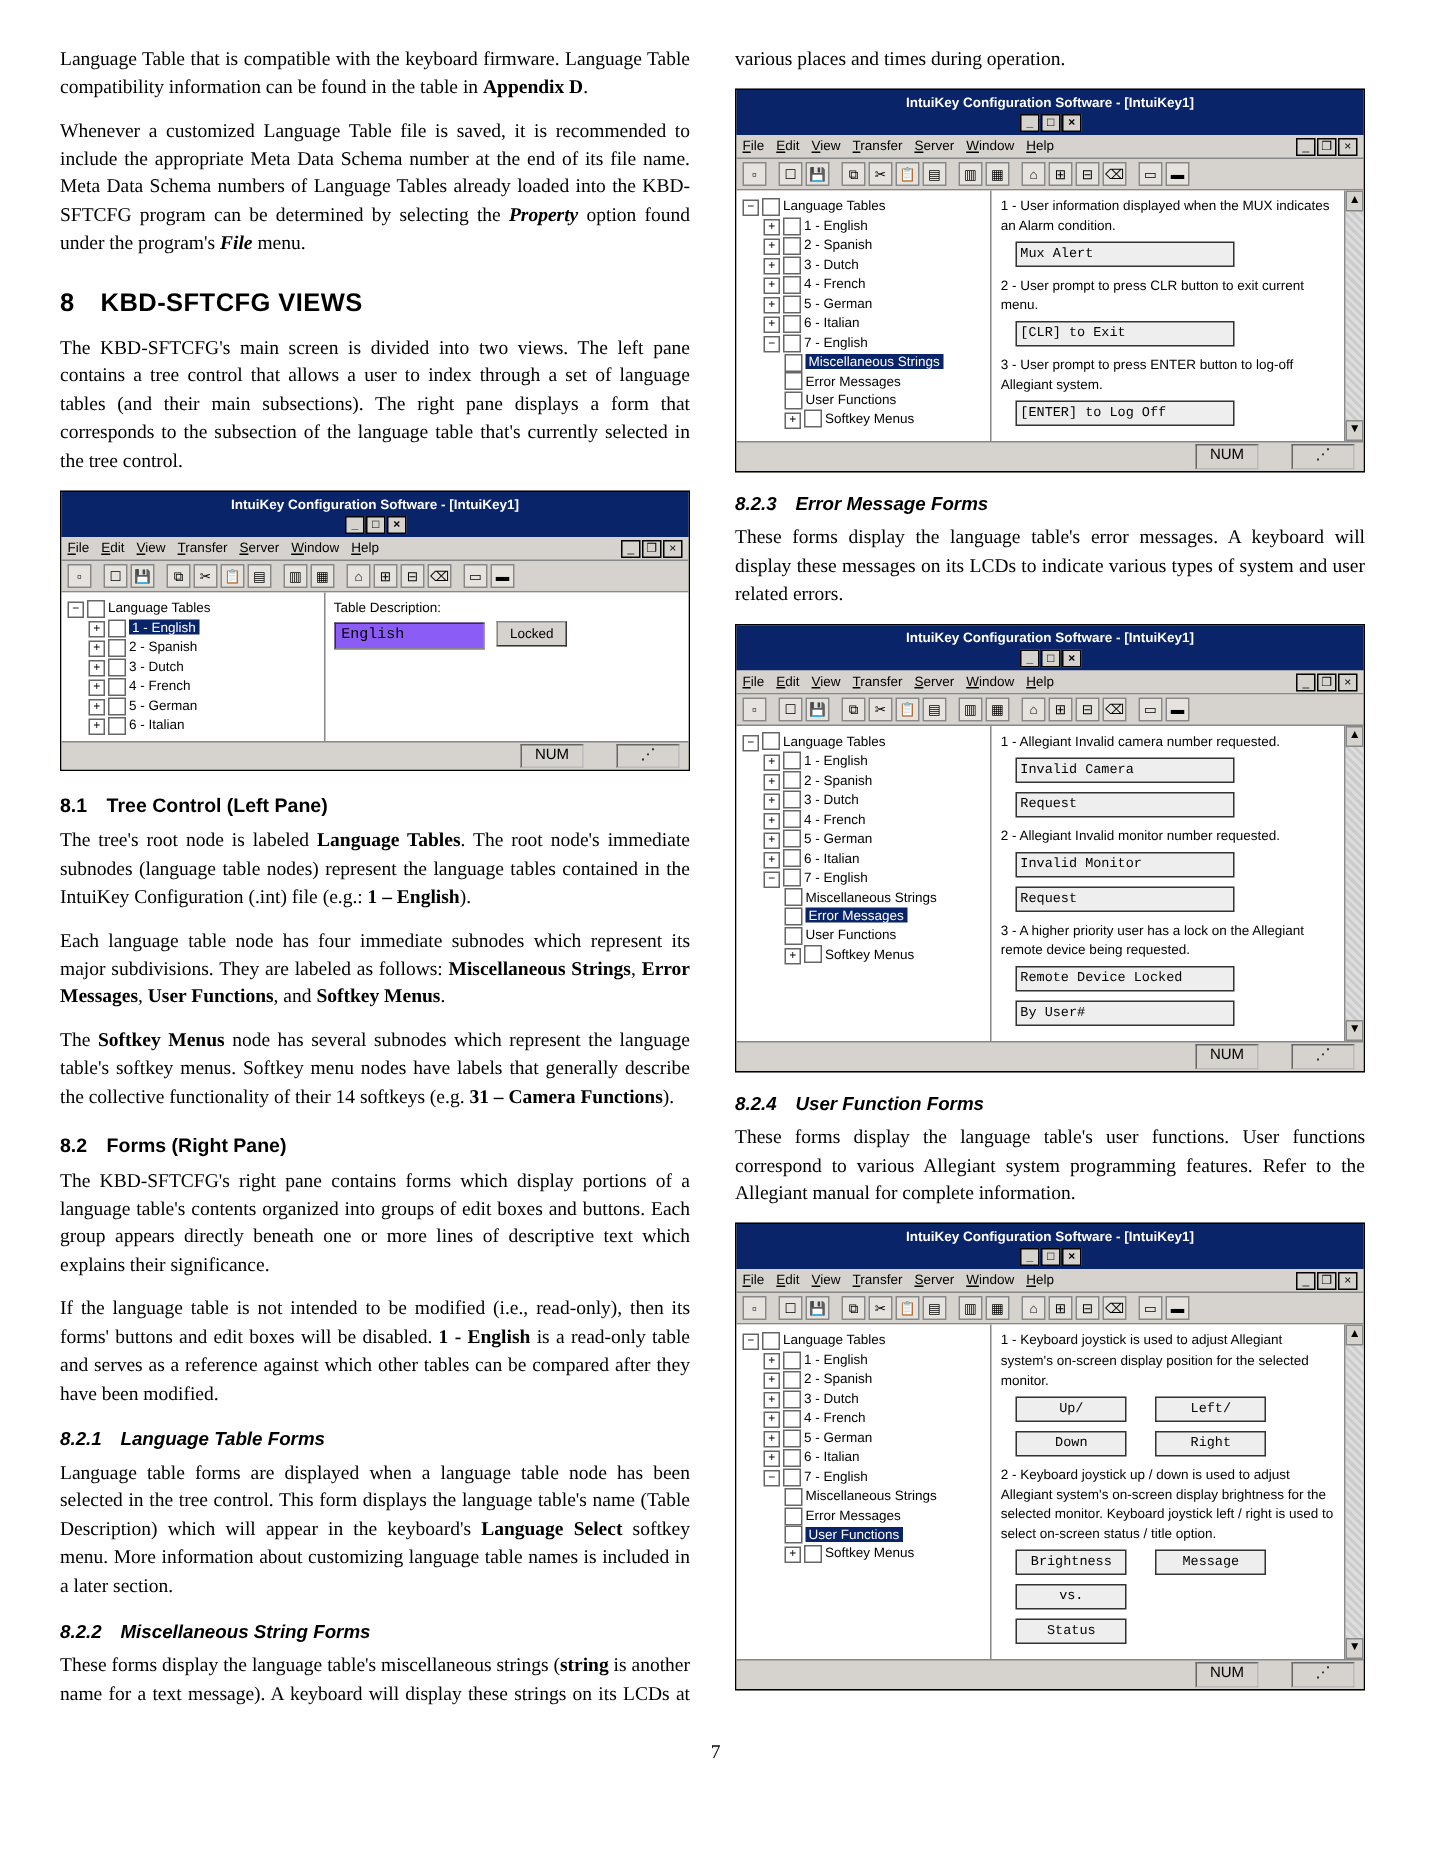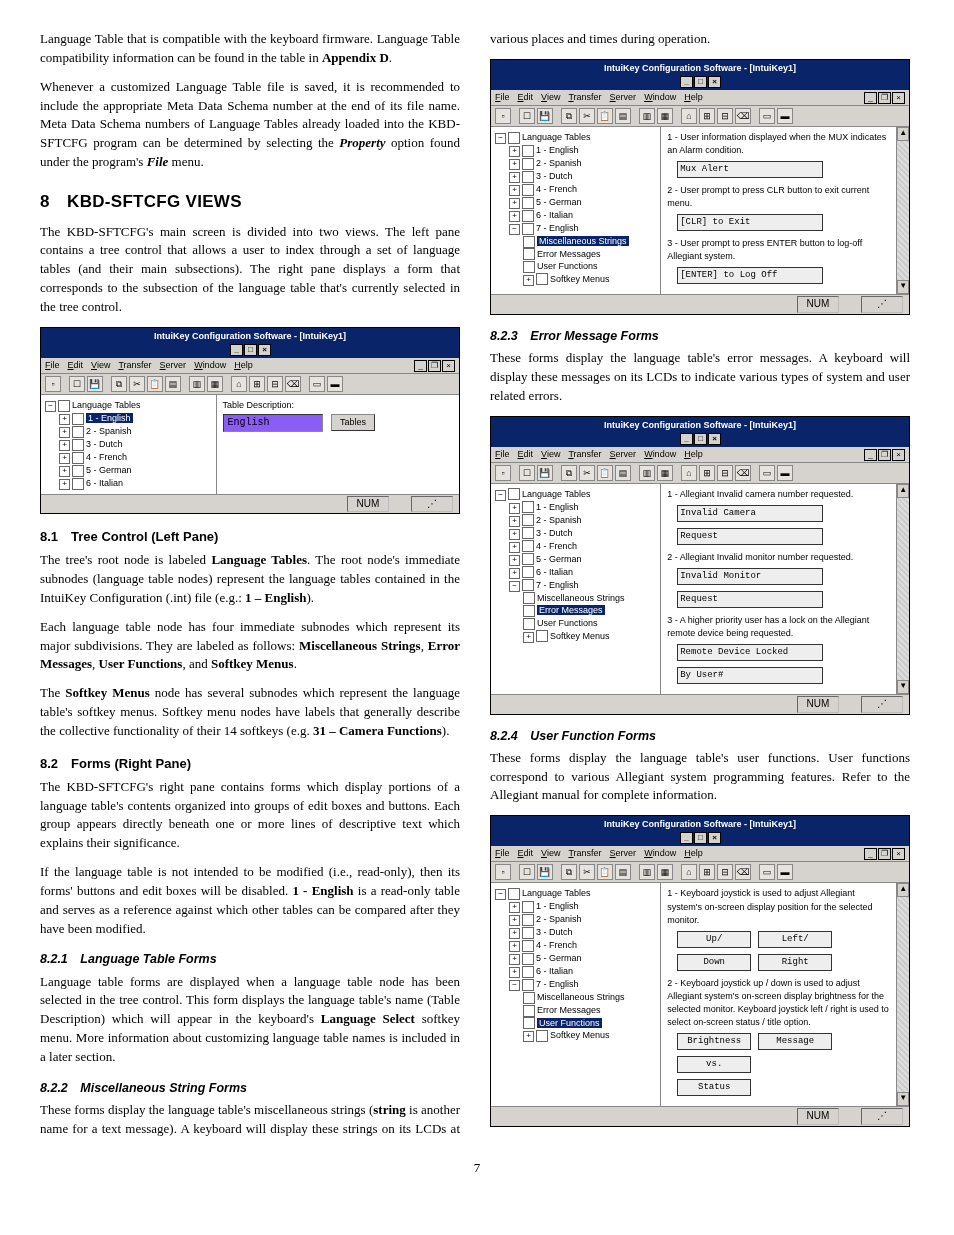--- a/index.html
+++ b/index.html
@@ -141,21 +141,21 @@
     border: 1px solid #333;
     background: #eee;
     font-family: 'Courier New', monospace;
     font-size: 9px;
     text-align: left;
     padding: 1px 2px;
     margin: 2px 0 6px 10px;
     width: 140px;
   }
   .right .lcd2 {
-    display: flex; gap: 7px; margin: 2px 0 6px 10px;
+    display: flex; gap: 19px; margin: 2px 0 6px 10px;
   }
   .right .lcd2 > div {
     border: 1px solid #333;
     background: #eee;
     font-family: 'Courier New', monospace;
     font-size: 9px;
     text-align: center;
     padding: 1px 2px;
     width: 68px;
   }
@@ -263,21 +263,21 @@
       <div class="node" style="padding-left:14px"><span class="exp">+</span><span class="fi"></span><span>2 - Spanish</span></div>
       <div class="node" style="padding-left:14px"><span class="exp">+</span><span class="fi"></span><span>3 - Dutch</span></div>
       <div class="node" style="padding-left:14px"><span class="exp">+</span><span class="fi"></span><span>4 - French</span></div>
       <div class="node" style="padding-left:14px"><span class="exp">+</span><span class="fi"></span><span>5 - German</span></div>
       <div class="node" style="padding-left:14px"><span class="exp">+</span><span class="fi"></span><span>6 - Italian</span></div>
     </div>
     <div class="right">
       <div class="formrow">
         <span class="formlabel">Table Description:</span>
         <span class="txtbox">English</span>
-        <span class="btn">Tables</span>
+        <span class="btn">Locked</span>
       </div>
     </div>
   </div>
   <div class="statusbar">
     <span class="cell">NUM</span>
     <span class="cell">⋰</span>
   </div>
 </div>
 
 <h2 class="sub">8.1 Tree Control (Left Pane)</h2>

